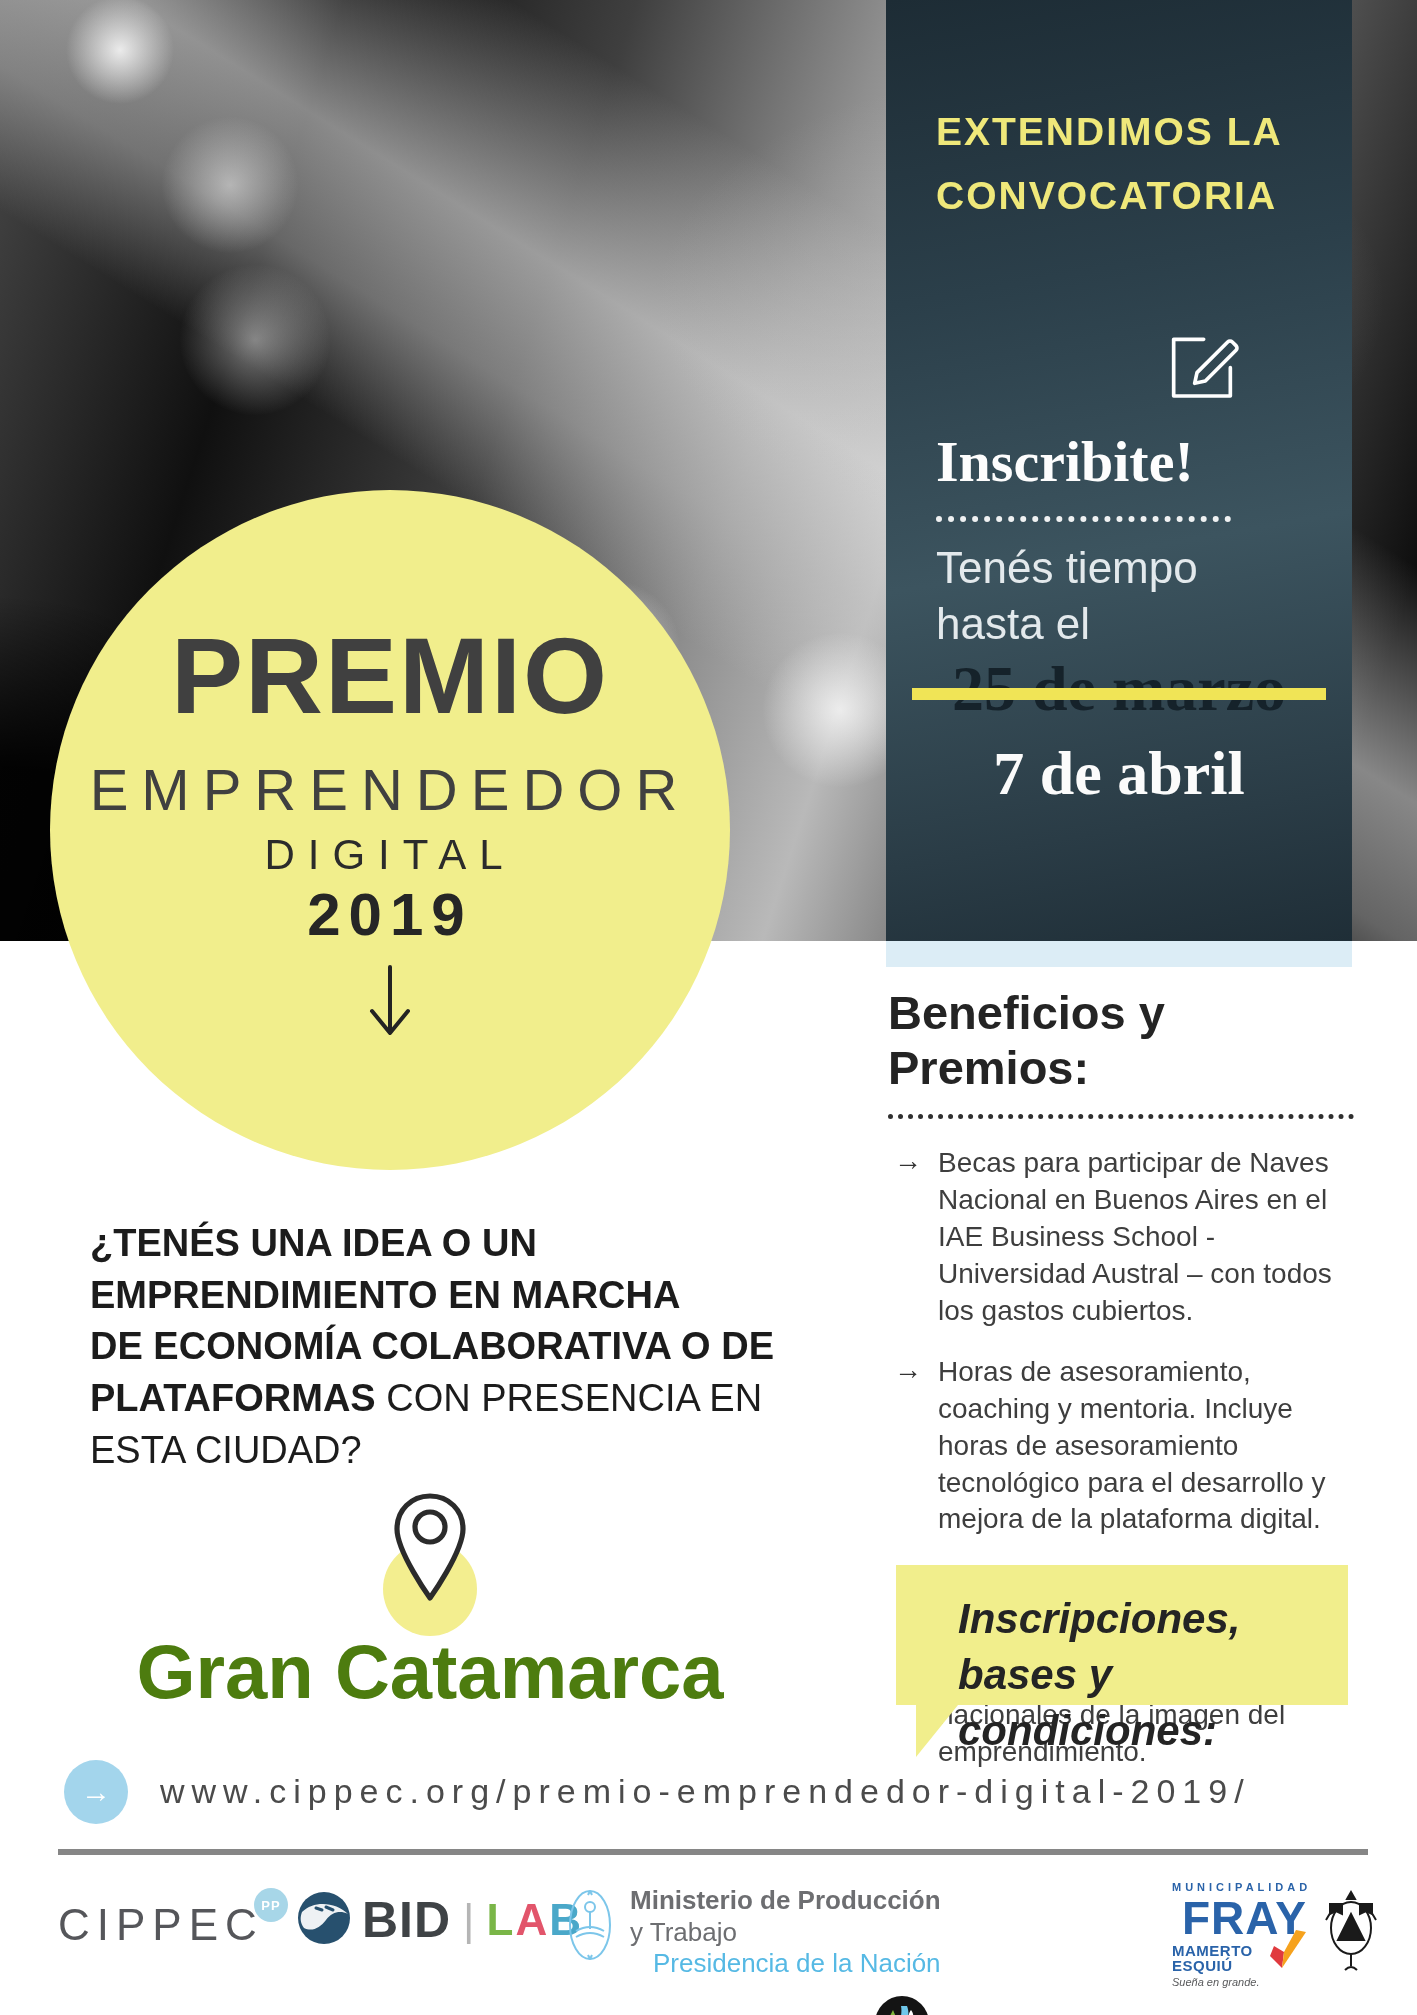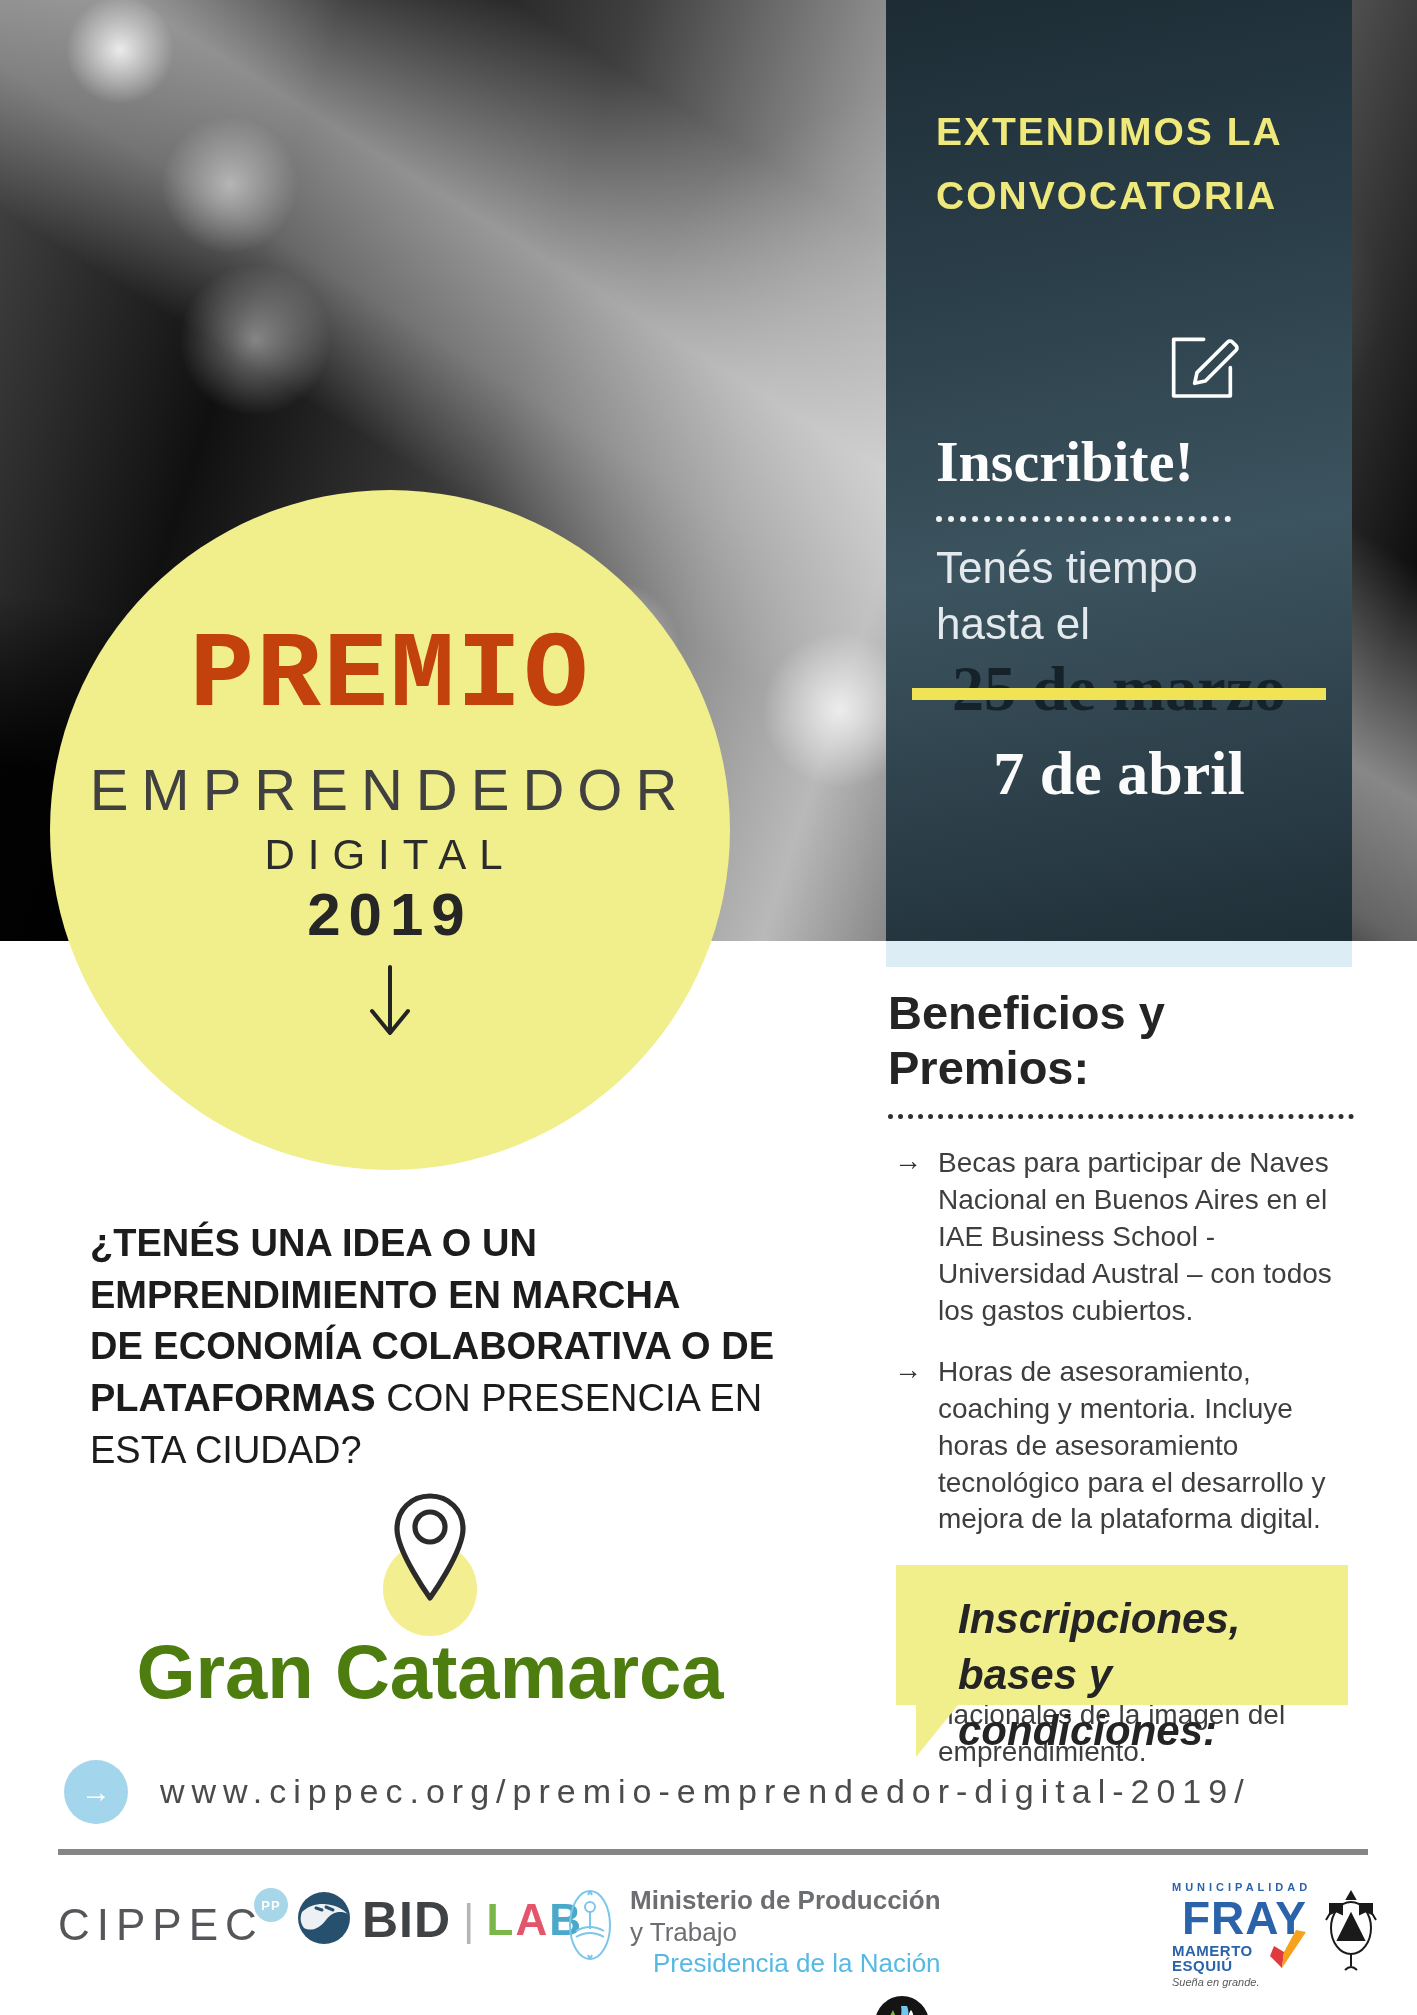--- a/index.html
+++ b/index.html
@@ -58,22 +58,22 @@
     font-family:"Liberation Serif",serif;font-weight:bold;font-size:62px;color:#fbfbfb;
   }
   
   .award-circle{
     position:absolute;left:50px;top:490px;width:680px;height:680px;border-radius:50%;
     background:#f1ee8c;text-align:center;
     display:flex;flex-direction:column;align-items:center;justify-content:flex-start;
     padding-top:132px;box-sizing:border-box;
   }
   .award-title{
-    font-family:Liberation Mono, monospace;font-weight:bold;font-size:108px;
-    letter-spacing:2px;color:#c2410c;line-height:1.0;
+    font-family:Liberation Sans, sans-serif;font-weight:bold;font-size:108px;
+    letter-spacing:2px;color:#404040;line-height:1.0;
   }
   .award-sub{
     font-size:58px;font-weight:400;letter-spacing:13px;color:#404040;line-height:1.38;margin-top:20px;
   }
   .award-sub2{font-size:42px;font-weight:400;letter-spacing:13px;color:#2b2b2b;line-height:1.2;}
   .award-year{font-size:60px;font-weight:bold;letter-spacing:8px;color:#262626;}
   .award-arrow{margin-top:16px;}
   
   .question{
     position:absolute;left:90px;top:1218px;width:690px;

